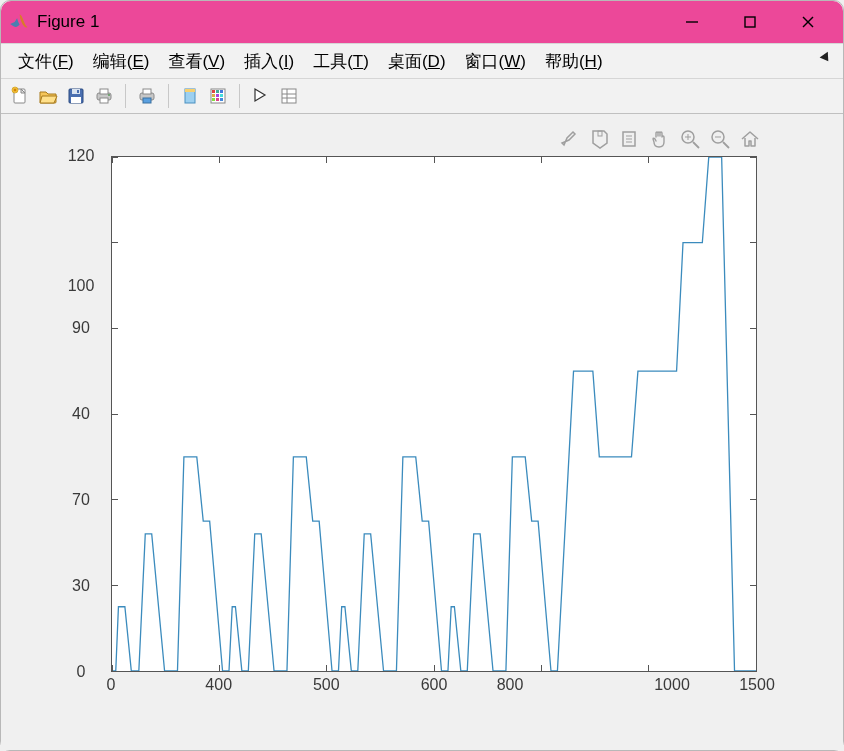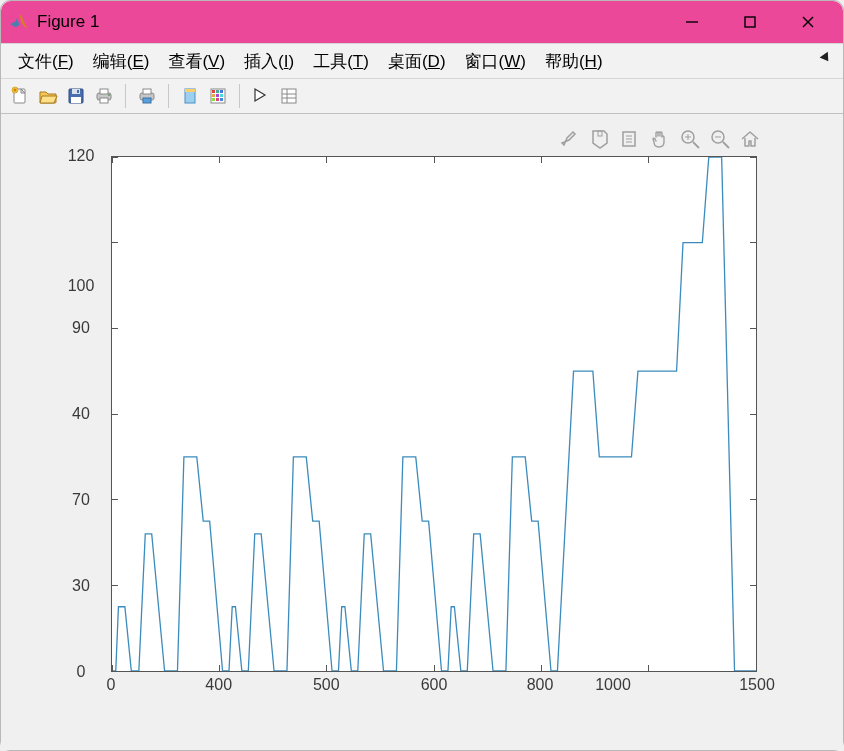--- a/index.html
+++ b/index.html
@@ -296,22 +296,22 @@
     <div class="ytick" style="left:60px; top:386px;">70</div>
     <div class="ytick" style="left:60px; top:300px;">40</div>
     <div class="ytick" style="left:60px; top:214px;">90</div>
     <div class="ytick" style="left:60px; top:128px;margin-top:44px;">100</div>
     <div class="ytick" style="left:60px; top:42px;">120</div>
 
     <div class="xtick" style="left:110px;">0</div>
     <div class="xtick" style="left:217.7px;">400</div>
     <div class="xtick" style="left:325.3px;">500</div>
     <div class="xtick" style="left:433px;">600</div>
-    <div class="xtick" style="left:539px;">800</div>
-    <div class="xtick" style="left:612px;text-align:right;">1000</div>
+    <div class="xtick" style="left:509px;">800</div>
+    <div class="xtick" style="left:671px;text-align:right;">1000</div>
     <div class="xtick" style="left:756px;">1500</div>
 
     <div class="axes">
       <svg class="chart" id="chart-svg" viewBox="0 0 644 514" preserveAspectRatio="none">
         <path class="series-line" id="series-path" d="M0.00 514.00 L3.76 514.00 L6.44 449.75 L12.88 449.75 L19.32 514.00 L23.08 514.00 L26.83 514.00 L33.27 376.93 L39.71 376.93 L52.59 514.00 L65.47 514.00 L71.91 299.83 L84.79 299.83 L91.23 364.08 L97.67 364.08 L110.55 514.00 L116.99 514.00 L120.21 449.75 L123.43 449.75 L129.87 514.00 L136.31 514.00 L142.75 376.93 L149.19 376.93 L162.07 514.00 L174.95 514.00 L181.39 299.83 L194.27 299.83 L200.71 364.08 L207.15 364.08 L220.03 514.00 L226.47 514.00 L229.69 449.75 L232.91 449.75 L239.35 514.00 L245.79 514.00 L252.23 376.93 L258.67 376.93 L271.55 514.00 L284.43 514.00 L290.87 299.83 L303.75 299.83 L310.19 364.08 L316.63 364.08 L329.51 514.00 L335.95 514.00 L339.17 449.75 L342.39 449.75 L348.83 514.00 L355.27 514.00 L361.71 376.93 L368.15 376.93 L381.03 514.00 L393.91 514.00 L400.35 299.83 L413.23 299.83 L419.67 364.08 L426.11 364.08 L438.99 514.00 L445.43 514.00 L461.53 214.17 L480.85 214.17 L487.29 299.83 L493.73 299.83 L519.49 299.83 L525.93 214.17 L532.37 214.17 L564.57 214.17 L571.01 85.67 L577.45 85.67 L590.33 85.67 L596.77 0.00 L609.65 0.00 L622.53 514.00 L628.97 514.00 L635.41 514.00 L641.85 514.00 L644.00 514.00 "></path>
       </svg>
 
       <div id="tick-container">
           <div class="tickmark xtm" style="left: -0.5px;"></div>
           <div class="tickmark xtm-b" style="left: -0.5px;"></div>

